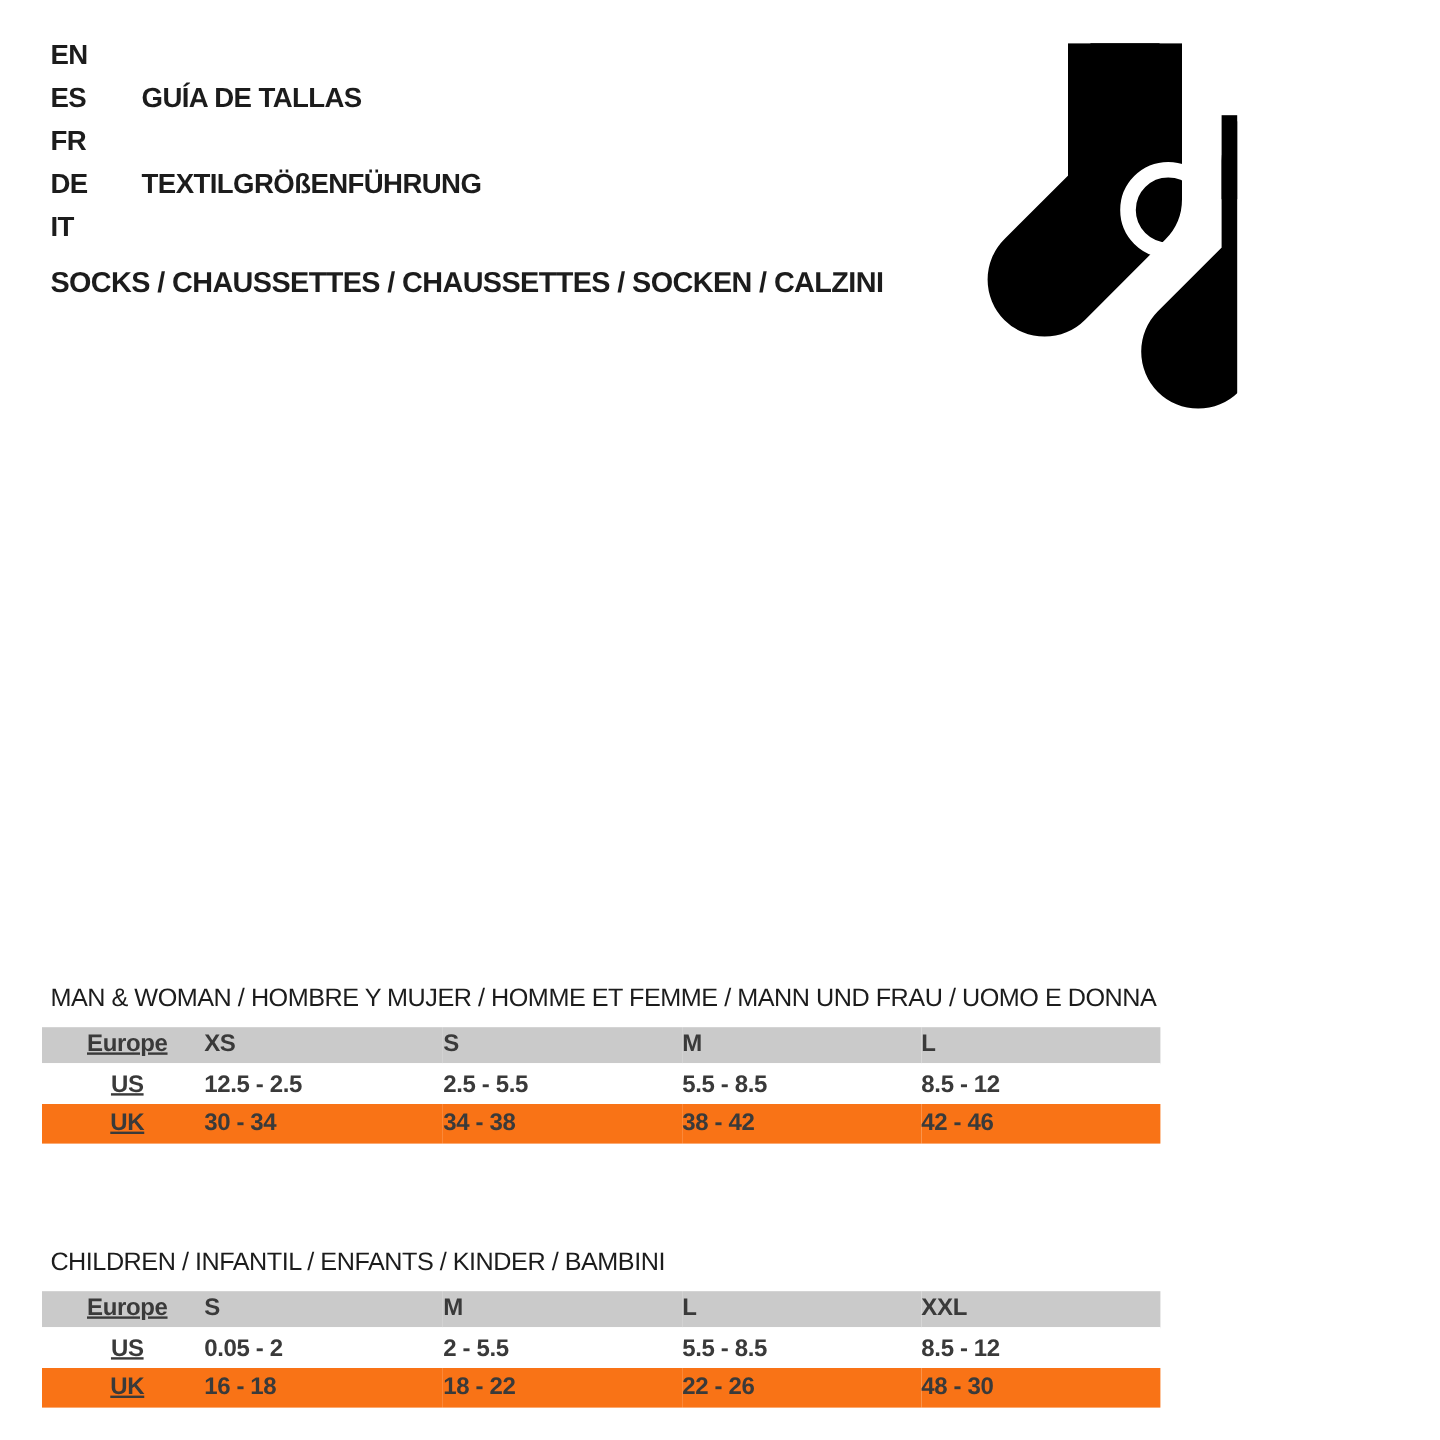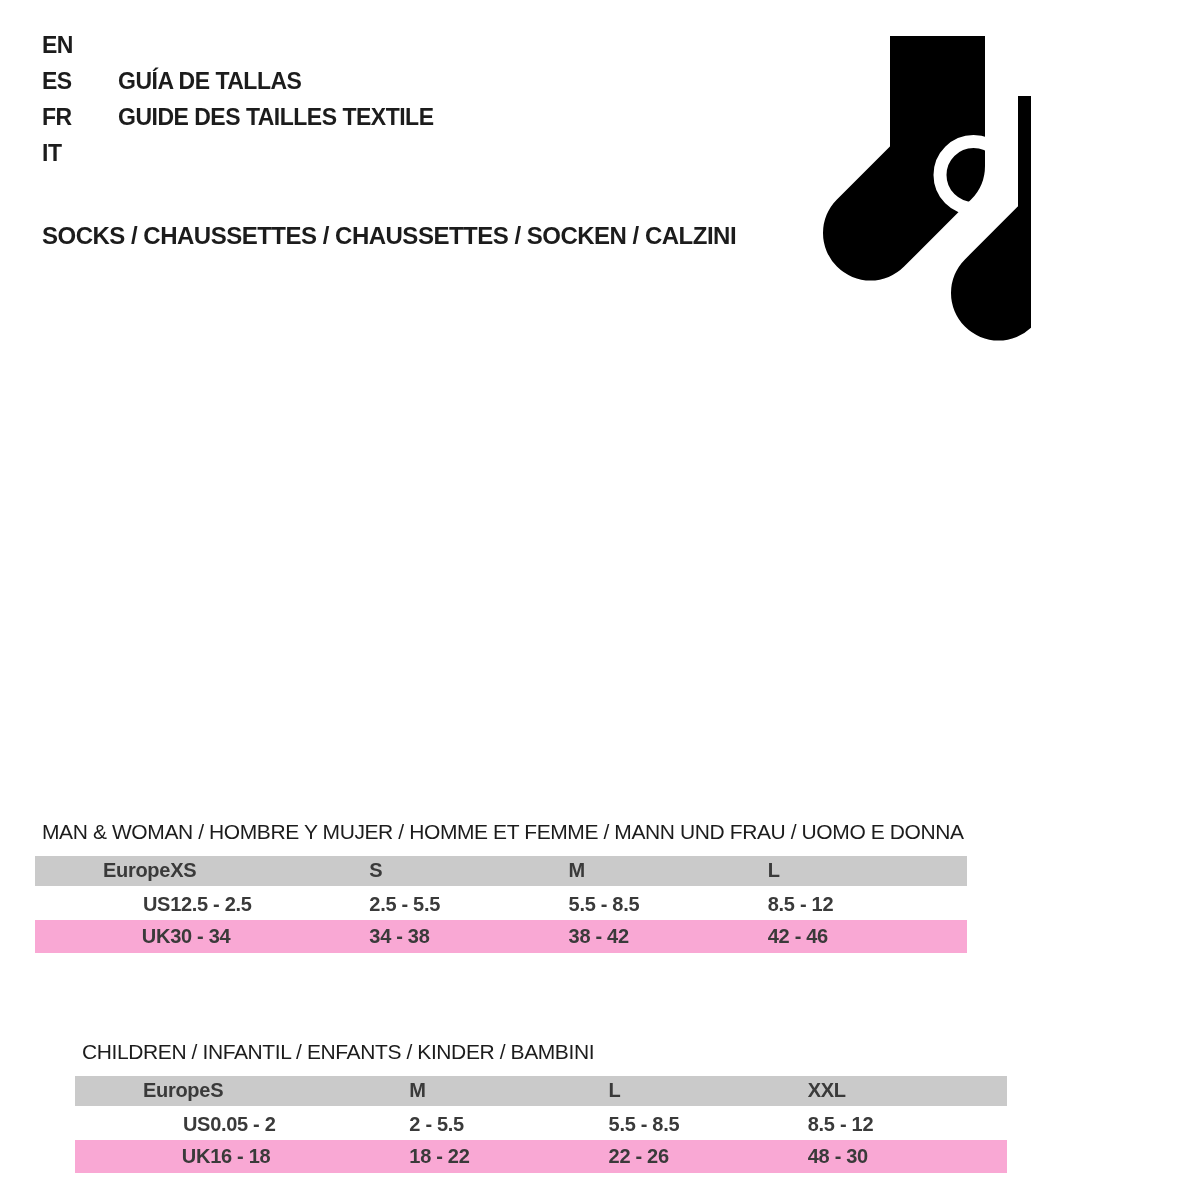--- a/index.html
+++ b/index.html
@@ -63,21 +63,21 @@
     height: 310px;
   }
 
   
   .size-table {
     position: absolute;
     left: 35px;
     width: 932px;
   }
   .size-table.adults { top: 820px; }
-  .size-table.children { top: 1040px; margin-left: 40px; }
+  .size-table.children { top: 1040px; }
 
   .table-title {
     font-size: 21px;
     font-weight: 400;
     letter-spacing: -0.4px;
     color: #1c1c1c;
     margin: 0 0 12px 7px;
     white-space: nowrap;
   }
   table.sizes {
@@ -94,43 +94,47 @@
     text-align: left;
     padding: 0;
     white-space: nowrap;
   }
   table.sizes thead tr {
     background: #cacaca;
     height: 31px;
   }
   table.sizes thead th { border-bottom: 3px solid #ffffff; }
   table.sizes tbody tr { height: 33px; }
-  table.sizes tbody tr.row-alt { background: #f9a8d4; }
+  table.sizes tbody tr.row-alt { background: #f97316; }
   table.sizes th:first-child,
   table.sizes td:first-child {
-    text-align: right;
+    text-align: center;
     padding-left: 7px;
+    text-decoration: underline;
   }
 </style>
 </head>
 <body>
 
 <div class="page">
 
   <ul class="lang-list">
     <li class="lang-row">
       <span class="lang-code">EN</span>
     </li>
     <li class="lang-row">
       <span class="lang-code">ES</span>
       <span class="lang-label">GUÍA DE TALLAS</span>
     </li>
     <li class="lang-row">
       <span class="lang-code">FR</span>
-      <span class="lang-label">GUIDE DES TAILLES TEXTILE</span>
+    </li>
+    <li class="lang-row">
+      <span class="lang-code">DE</span>
+      <span class="lang-label">TEXTILGRÖßENFÜHRUNG</span>
     </li>
     <li class="lang-row">
       <span class="lang-code">IT</span>
     </li>
   </ul>
 
   <div class="product-line">SOCKS / CHAUSSETTES / CHAUSSETTES / SOCKEN / CALZINI</div>
 
   <div class="socks-icon">
     <svg width="300" height="310" viewBox="0 0 300 310" xmlns="http://www.w3.org/2000/svg">

